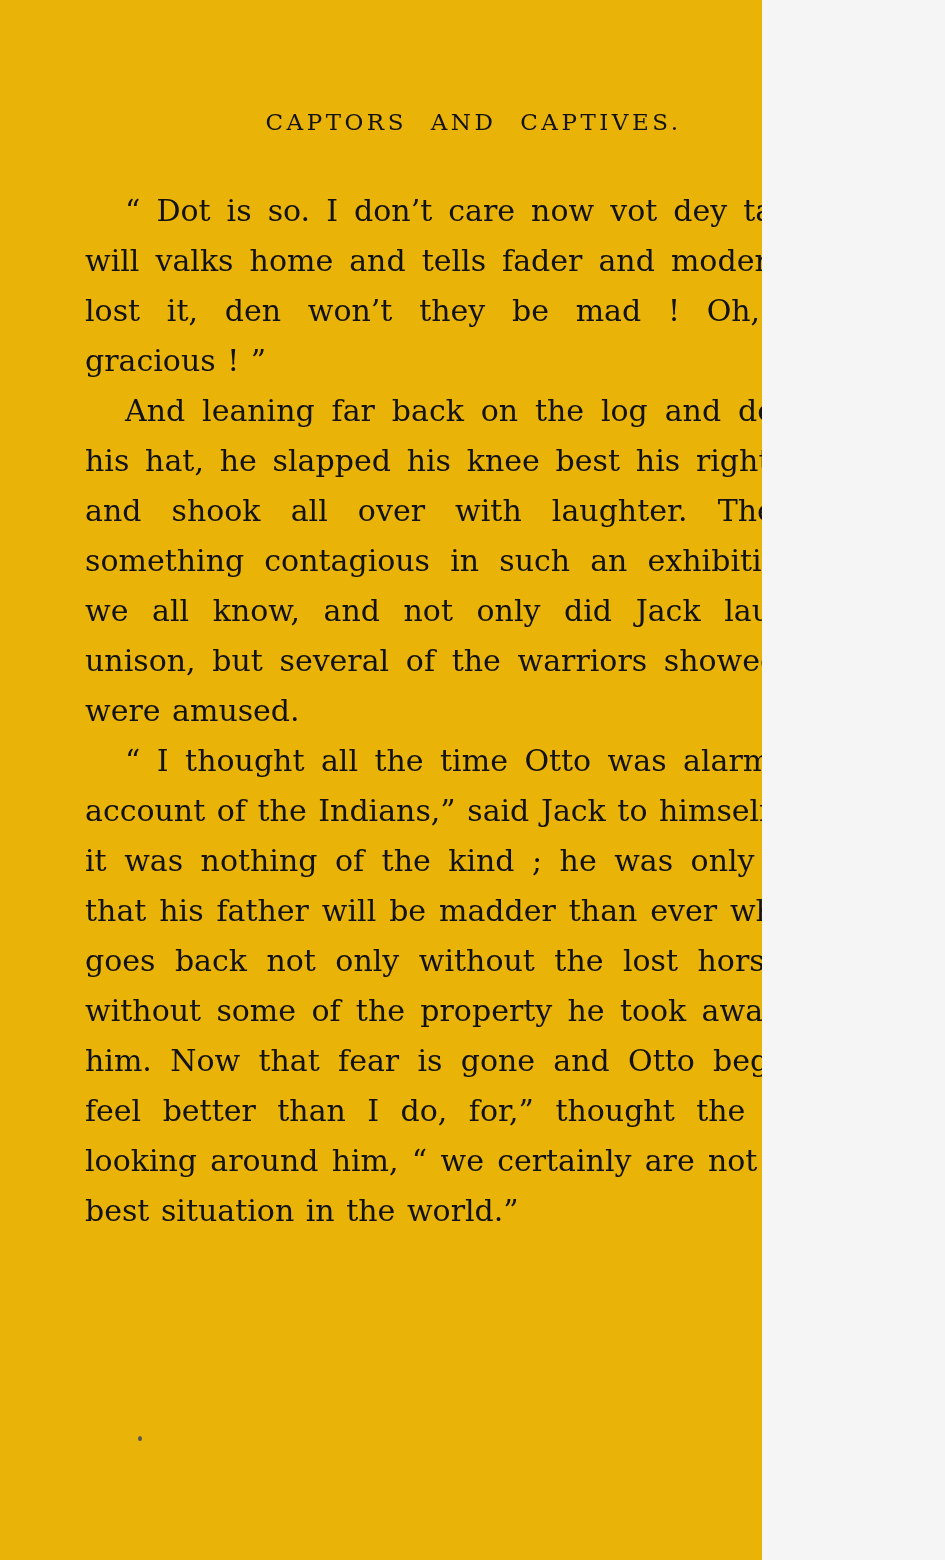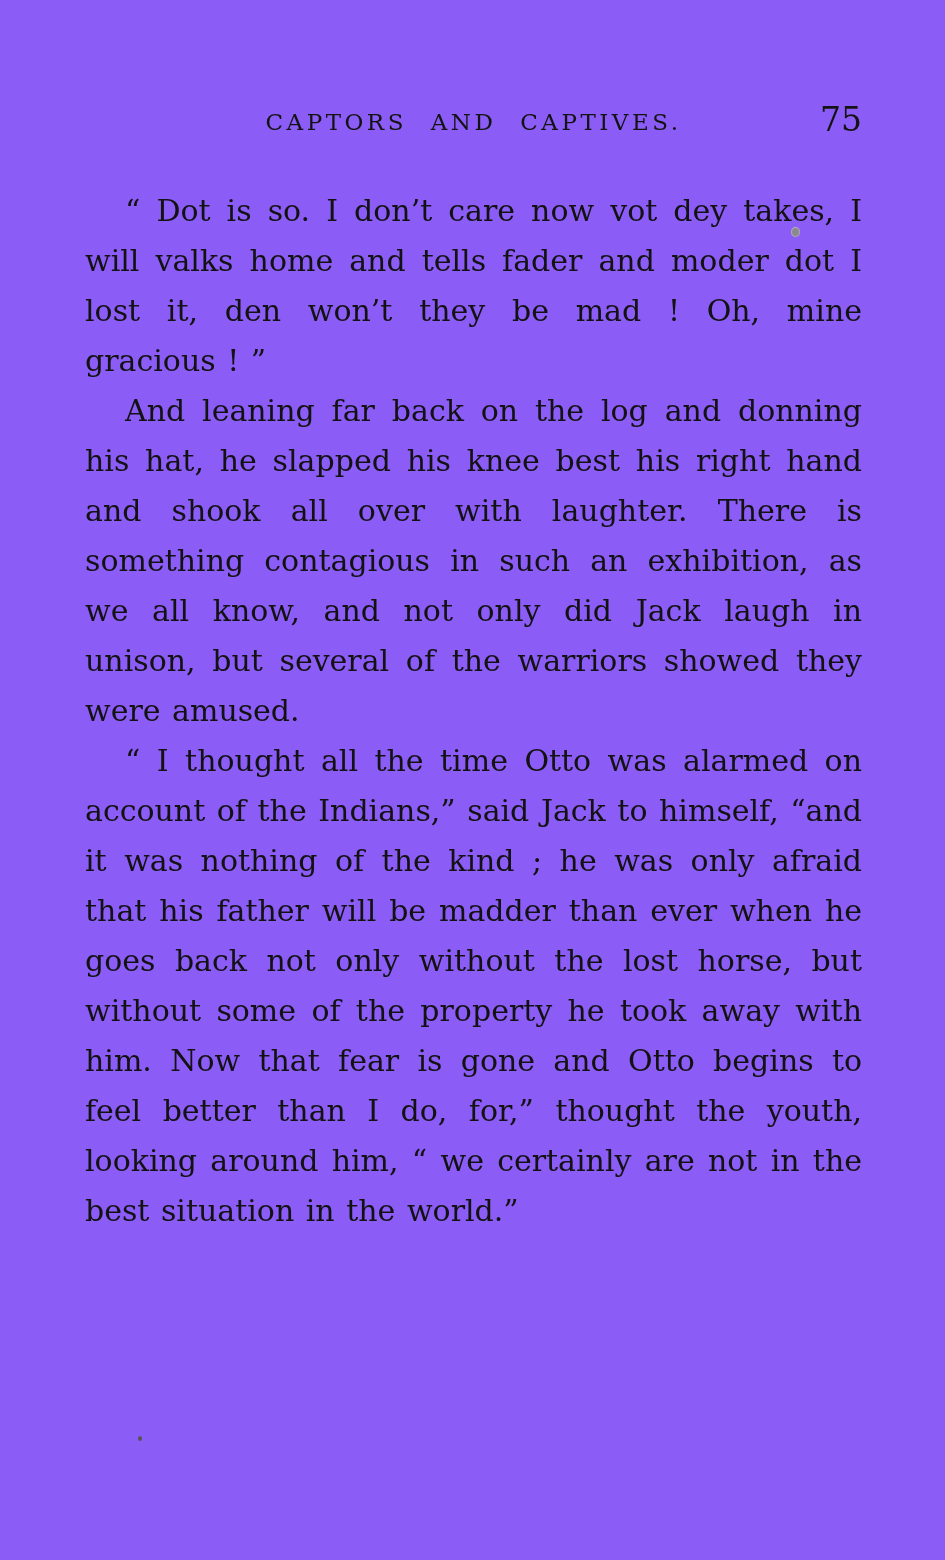--- a/index.html
+++ b/index.html
@@ -5,23 +5,23 @@
   * { box-sizing: border-box; }
   html, body { margin: 0; padding: 0; }
   body {
     width: 945px;
     height: 1560px;
     background: #f5f5f5;
     font-family: "DejaVu Serif", serif;
   }
   .page {
     position: relative;
-    width: 945px;
+    width: 762px;
     height: 1560px;
-    background: #8b5cf6;
+    background: #eab308;
     color: #101010;
     overflow: hidden;
   }
   .running-head {
     position: absolute;
     top: 109px;
     left: 85px;
     width: 777px;
     text-align: center;
     font-size: 23px;

